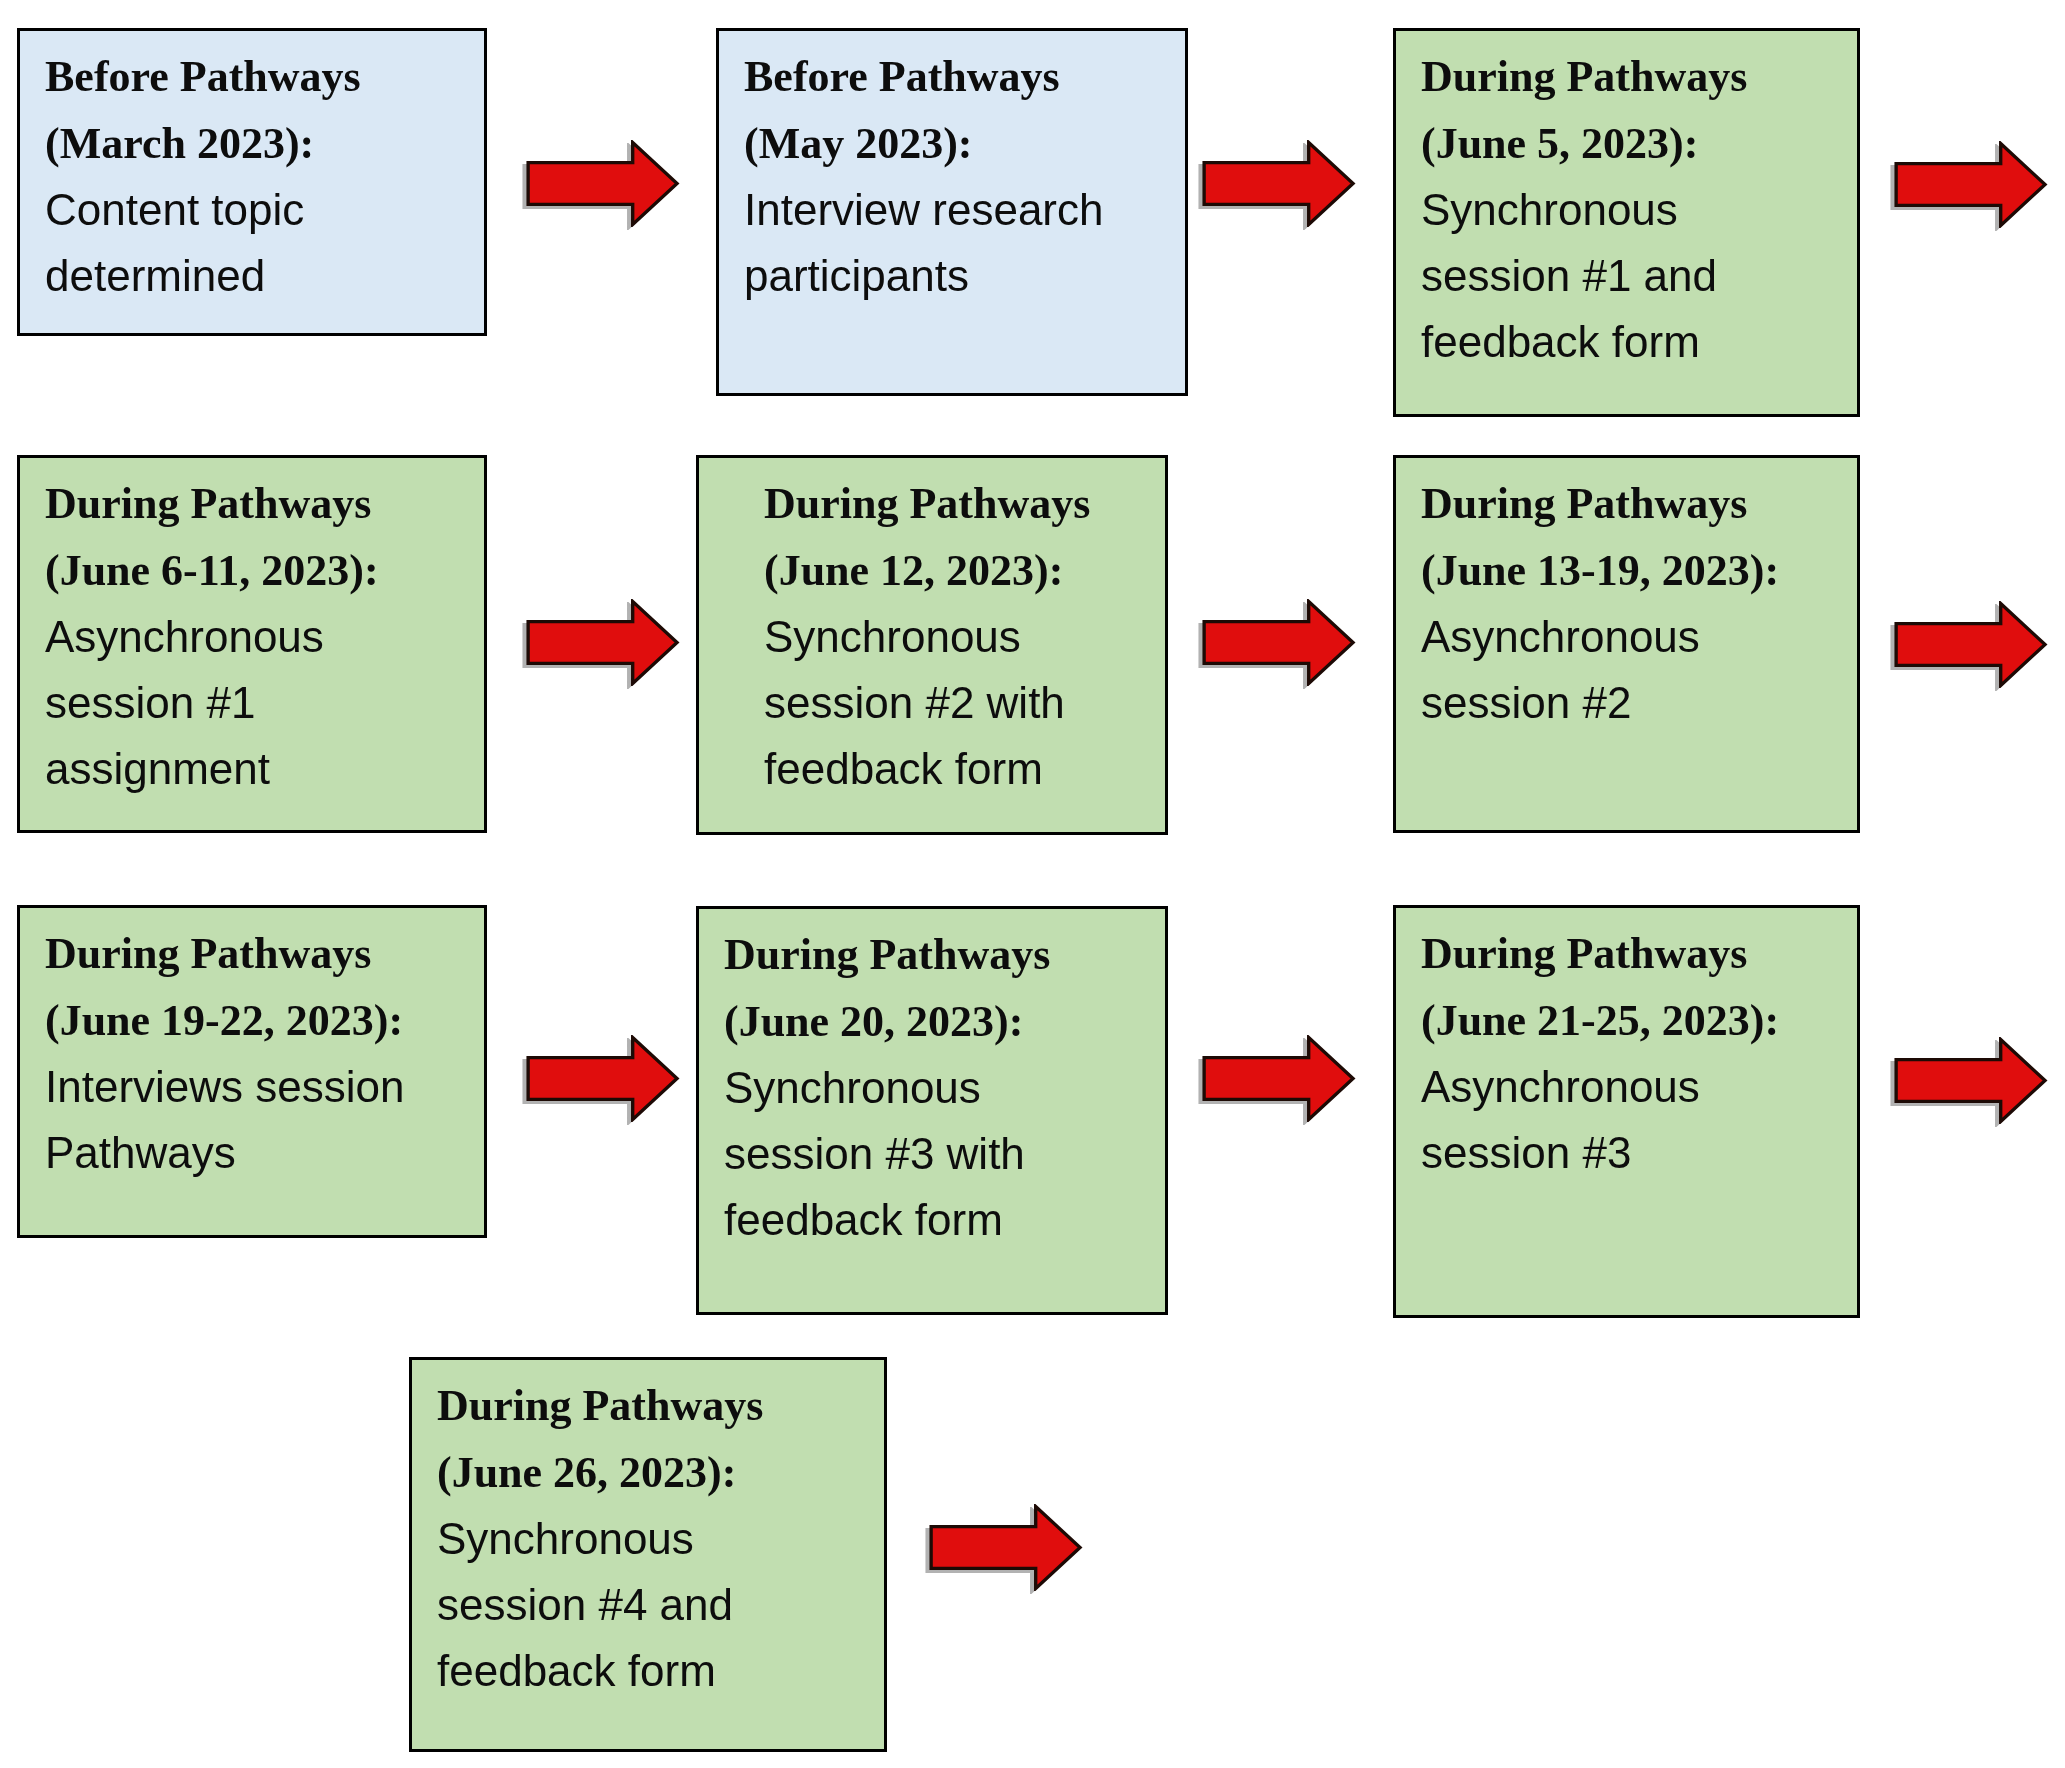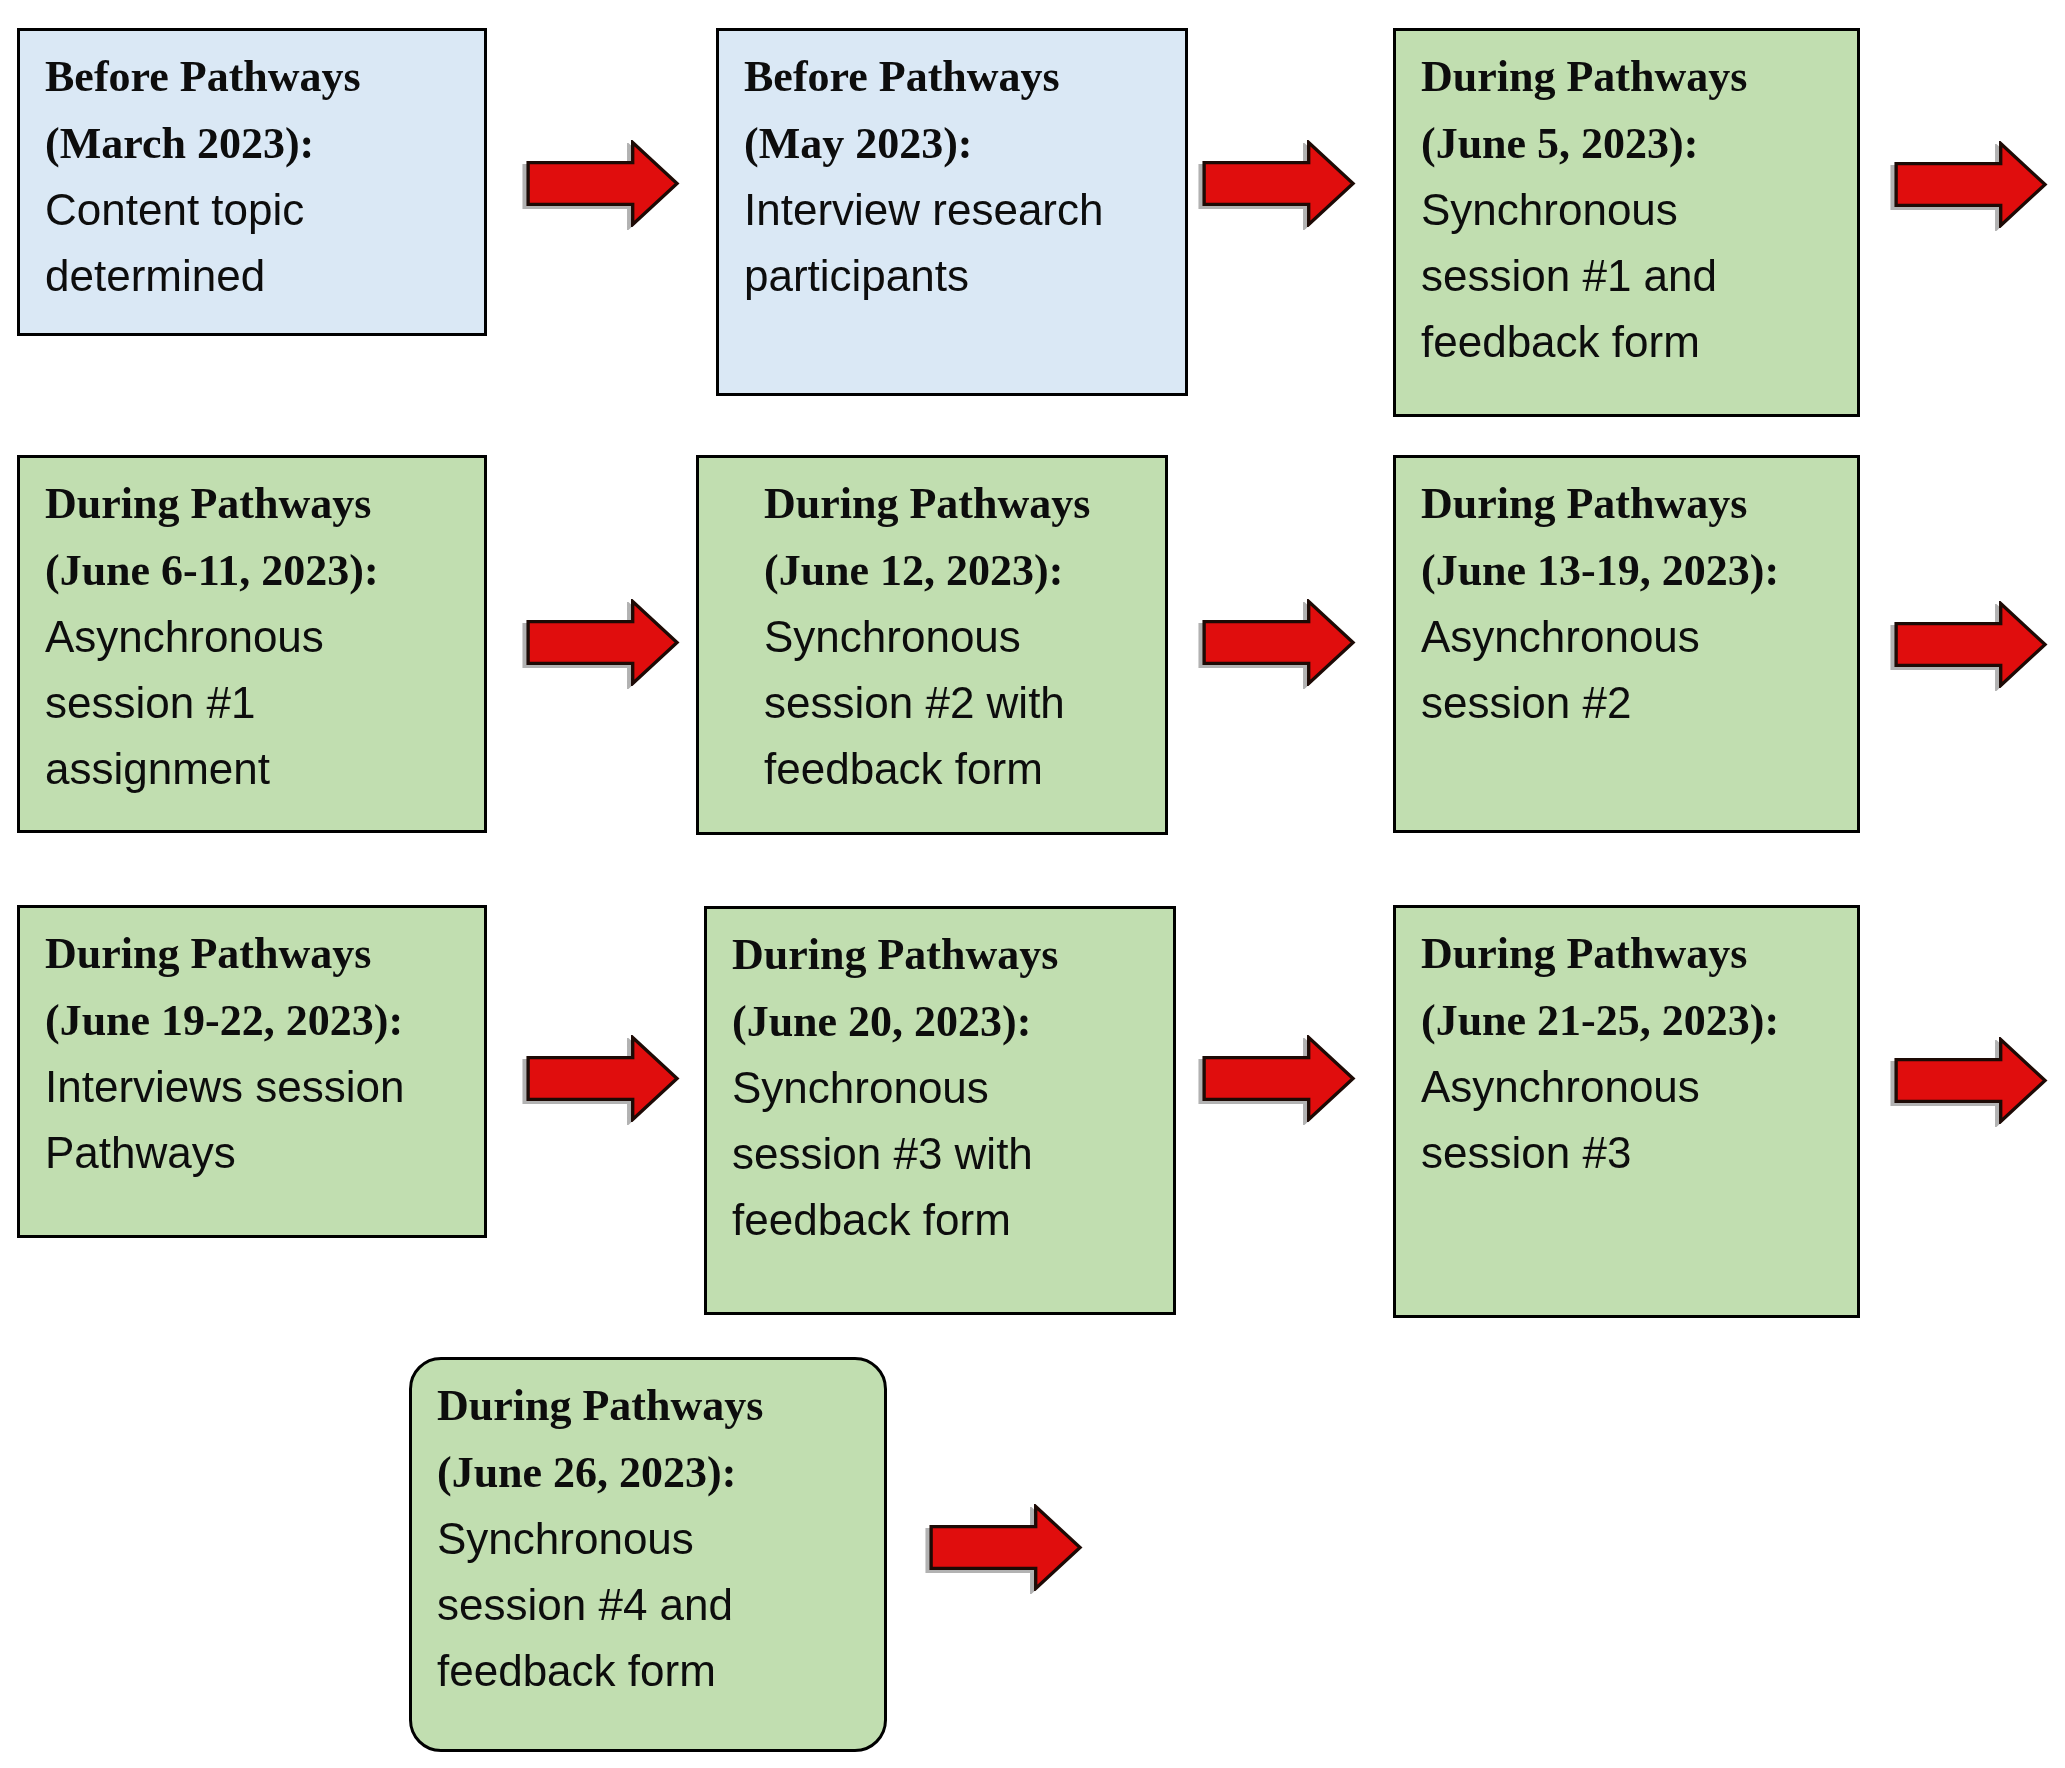--- a/index.html
+++ b/index.html
@@ -123,21 +123,21 @@
     <div class="txt">
       <span class="t">During Pathways (June 19-22, 2023):</span>
       <span>Interviews session Pathways</span>
     </div>
   </div>
 
   <svg class="arrow" style="left:526px; top:1035px;" width="154" height="87" viewBox="0 0 183 104">
     <polygon points="2,27 127,27 127,3 180,52 127,101 127,77 2,77"></polygon>
   </svg>
 
-  <div class="box during" style="left:696px; top:906px; width:472px; height:409px;margin-left:8px;">
+  <div class="box during" style="left:696px; top:906px; width:472px; height:409px;">
     <div class="txt">
       <span class="t">During Pathways (June 20, 2023):</span>
       <span>Synchronous session #3 with feedback form</span>
     </div>
   </div>
 
   <svg class="arrow" style="left:1202px; top:1035px;" width="154" height="87" viewBox="0 0 183 104">
     <polygon points="2,27 127,27 127,3 180,52 127,101 127,77 2,77"></polygon>
   </svg>
 
@@ -145,21 +145,21 @@
     <div class="txt">
       <span class="t">During Pathways (June 21-25, 2023):</span>
       <span>Asynchronous session #3</span>
     </div>
   </div>
 
   <svg class="arrow" style="left:1894px; top:1037px;" width="154" height="87" viewBox="0 0 183 104">
     <polygon points="2,27 127,27 127,3 180,52 127,101 127,77 2,77"></polygon>
   </svg>
 
-  <div class="box during" style="left:409px; top:1357px; width:478px; height:395px;border-radius:32px;">
+  <div class="box during" style="left:409px; top:1357px; width:478px; height:395px;">
     <div class="txt">
       <span class="t">During Pathways (June 26, 2023):</span>
       <span>Synchronous session #4 and feedback form</span>
     </div>
   </div>
 
   <svg class="arrow" style="left:929px; top:1504px;" width="154" height="87" viewBox="0 0 183 104">
     <polygon points="2,27 127,27 127,3 180,52 127,101 127,77 2,77"></polygon>
   </svg>
 

